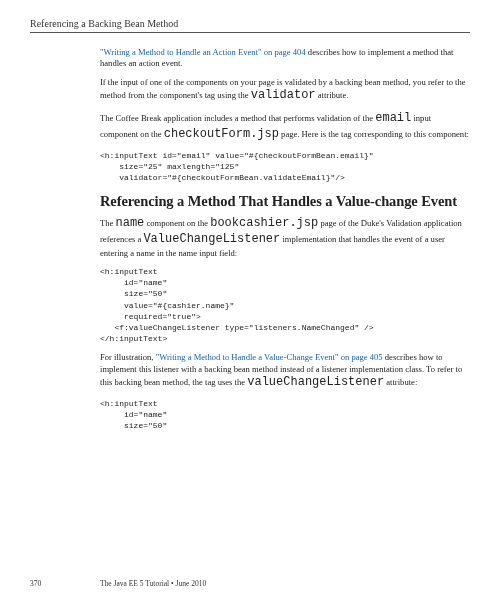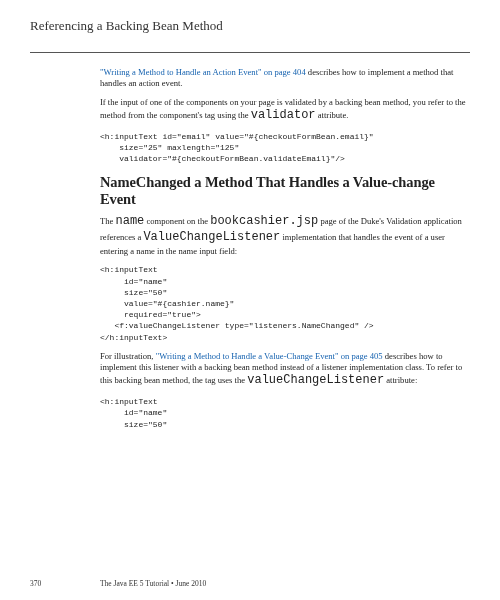--- a/index.html
+++ b/index.html
@@ -5,23 +5,23 @@
   * { margin: 0; padding: 0; box-sizing: border-box; }
   body {
     width: 500px; height: 600px;
     background: #fff;
     font-family: "Times New Roman", Georgia, serif;
     color: #222; overflow: hidden;
     font-size: 8.6px;
   }
   .page { padding: 18px 30px 14px 30px; }
   .running-head {
-    font-size: 13px; color: #333;
+    font-size: 10px; color: #333;
     border-bottom: 1px solid #555;
-    padding-bottom: 18px; margin-bottom: 14px;
+    padding-bottom: 3px; margin-bottom: 14px;
   }
   .body-col { margin-left: 70px; }
   p { line-height: 1.32; margin-bottom: 7px; text-align: left; }
   h2 {
     font-size: 14.5px; font-weight: 700;
     margin-top: 10px; margin-bottom: 6px;
     letter-spacing: -0.1px;
   }
   .code {
     font-family: "Courier New", monospace;
@@ -52,27 +52,30 @@
 
     <p>
       <a class="link">"Writing a Method to Handle an Action Event" on page 404</a><span> describes how to implement a method that handles an action event.</span>
     </p>
 
 
     <p>
       <span>If the input of one of the components on your page is validated by a backing bean method, you refer to the method from the component's tag using the </span><span class="code">validator</span><span> attribute.</span>
     </p>
 
+    <p>
+      <span>The Coffee Break application includes a method that performs validation of the </span><span class="code">email</span><span> input component on the </span><span class="code">checkoutForm.jsp</span><span> page. Here is the tag corresponding to this component:</span>
+    </p>
 
     <pre class="codeblock">&lt;h:inputText id="email" value="#{checkoutFormBean.email}"
     size="25" maxlength="125"
     validator="#{checkoutFormBean.validateEmail}"/&gt;</pre>
 
 
-    <h2>NameChanged a Method That Handles a Value-change Event</h2>
+    <h2>Referencing a Method That Handles a Value-change Event</h2>
 
 
     <p>
       <span>The </span><span class="code">name</span><span> component on the </span><span class="code">bookcashier.jsp</span><span> page of the Duke's Validation application references a </span><span class="code">ValueChangeListener</span><span> implementation that handles the event of a user entering a name in the name input field:</span>
     </p>
 
     <pre class="codeblock">&lt;h:inputText
      id="name"
      size="50"
      value="#{cashier.name}"

